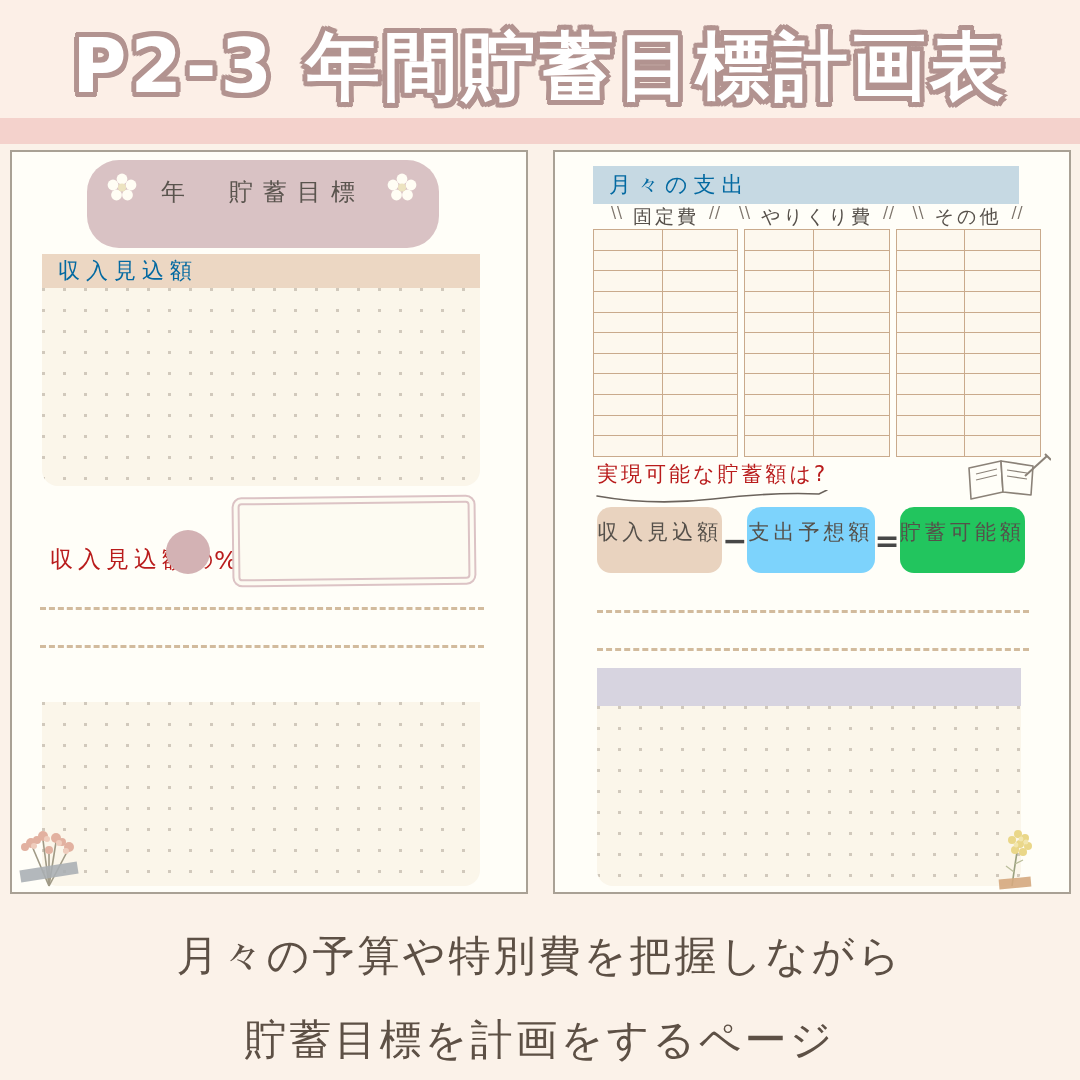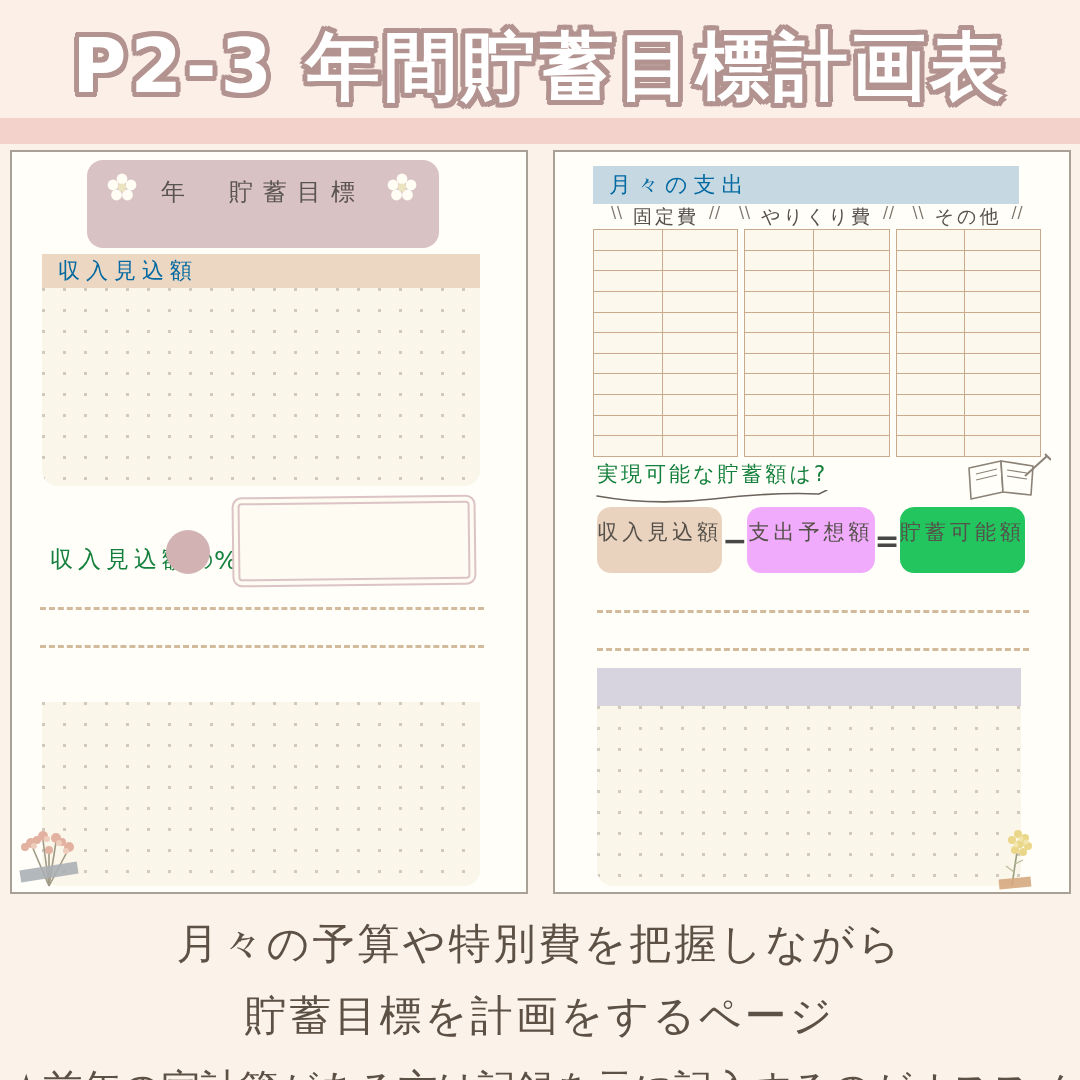--- a/index.html
+++ b/index.html
@@ -18,33 +18,33 @@
       -3px 5px 0 #b29390, 3px 5px 0 #b29390, -3px -5px 0 #b29390, 3px -5px 0 #b29390;
   }
   .strip { position:absolute; top:118px; left:0; width:1080px; height:26px; background:#f4d2cc; }
 
   
   .page { position:absolute; top:150px; width:518px; height:744px;
           background:#fffef8; border:2px solid #a9a195; }
   .page-left { left:10px; }
   .page-right { left:553px; }
 
-  .txt { color:#15803d; }
+  .txt { color:#b91c1c; }
 
   
   .dotted { position:absolute; background-color:#fbf6ea; border-radius:0 0 16px 16px;
             background-image:radial-gradient(circle,#d1c9bc 1.7px,transparent 1.9px);
             background-size:21px 21px; background-position:12px 12px; }
 
   .sec-head { position:absolute; display:flex; align-items:center; padding-left:16px;
               font-size:22px; letter-spacing:6px; color:#0369a1; }
 
   
   .banner { position:absolute; left:75px; top:8px; width:352px; height:88px;
-            background:#d9c2c4; border-radius:16px; }
+            background:#d9c2c4; border-radius:32px; }
   .banner-title { text-align:center; padding-top:16px; font-size:24px; letter-spacing:10px; color:#5a544e; }
   .daisy { position:absolute; width:30px; height:30px; top:13px; }
   .daisy-l { left:20px; } .daisy-r { right:22px; }
 
   .income-head { left:30px; top:102px; width:438px; height:34px; background:#ecd7c3; }
   .income-dotted { left:30px; top:136px; width:438px; height:198px; }
 
   .ideal-line1 { position:absolute; left:58px; top:352px; font-size:23px; letter-spacing:6px; }
   .ideal-line2 { position:absolute; left:38px; top:392px; font-size:23px; letter-spacing:5px; }
   .pct-circle { position:absolute; left:154px; top:378px; width:44px; height:44px;
@@ -80,35 +80,35 @@
 
   .question { position:absolute; left:42px; top:308px; font-size:21px; letter-spacing:3px; }
   .q-underline { position:absolute; left:38px; top:338px; }
   .notebook { position:absolute; left:406px; top:300px; width:90px; height:54px; }
 
   .formula { position:absolute; left:42px; top:355px; width:428px; height:66px;
              display:flex; align-items:stretch; }
   .fbox { border-radius:14px; font-size:21px; letter-spacing:4px; color:#55504a;
           display:flex; justify-content:center; padding-top:11px; }
   .fbox-income { width:128px; background:#e9d3bf; }
-  .fbox-expense { width:130px; background:#f0abfc; }
+  .fbox-expense { width:130px; background:#7dd3fc; }
   .fbox-savings { width:128px; background:#22c55e; }
   .op { flex:1; display:flex; align-items:center; justify-content:center;
         font-size:30px; font-weight:900; color:#474747; }
 
   .dash-r1 { left:42px; top:458px; width:432px; }
   .dash-r2 { left:42px; top:496px; width:432px; }
 
   .lav-head { position:absolute; left:42px; top:516px; width:424px; height:38px; background:#d7d4e0; }
   .lav-dotted { left:42px; top:554px; width:424px; height:180px; }
   .mimosa { position:absolute; left:430px; top:668px; width:58px; height:74px; }
 
   
   .caption { position:absolute; top:900px; left:0; width:1080px; text-align:center; color:#5d5045; }
-  .cap-line { font-size:42px; letter-spacing:3px; margin-top:16px; white-space:nowrap; }
+  .cap-line { font-size:42px; letter-spacing:3px; margin-top:28px; white-space:nowrap; }
   .cap-line3 { font-size:39px; letter-spacing:0px; margin-top:18px; white-space:nowrap; }
 </style>
 </head>
 <body>
 
 <div class="canvas">
 
   <header class="top">
     <h1 class="main-title">P2-3 年間貯蓄目標計画表</h1>
   </header>

